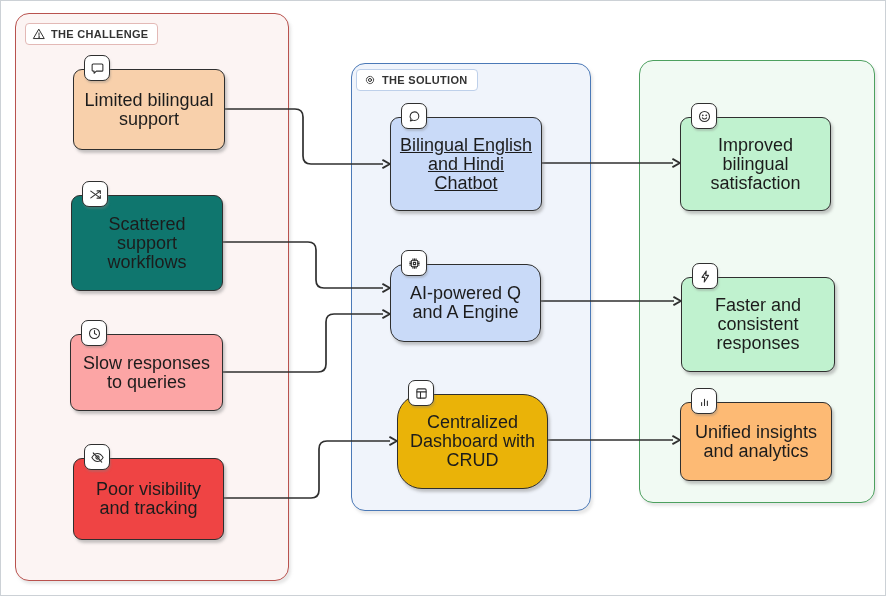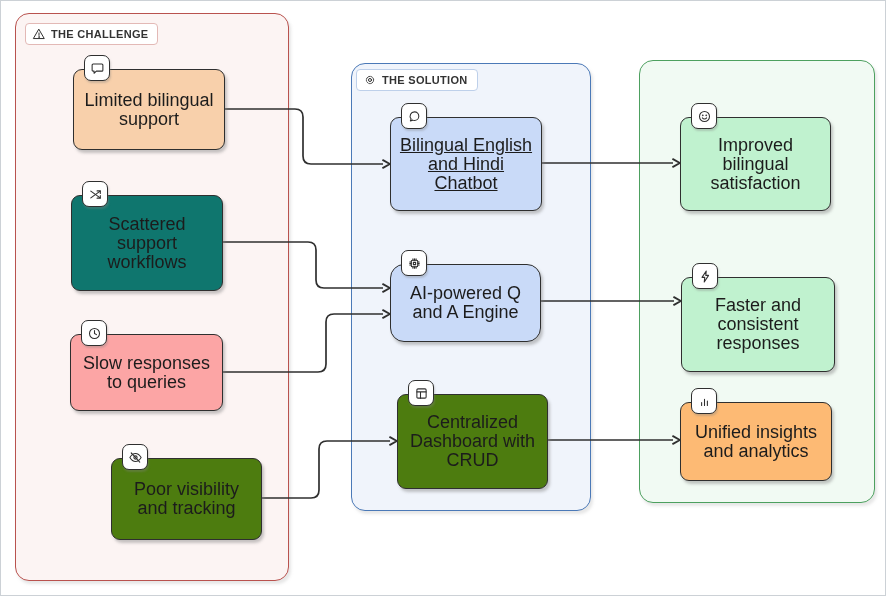--- a/index.html
+++ b/index.html
@@ -120,21 +120,21 @@
   <div class="node" id="c3" style="background: #fca5a5;">
     <span class="node-icon">
       <svg class="ic" width="15" height="15" viewBox="0 0 24 24">
           <circle cx="12" cy="12" r="8"></circle>
           <path d="M12 7.2V12l3.2 1.8"></path>
         </svg>
     </span>
     <span class="node-label">Slow responses
 to queries</span>
   </div>
-  <div class="node" id="c4" style="background: #4d7c0f; margin-left: 38px;">
+  <div class="node" id="c4" style="background: #ef4444;">
     <span class="node-icon">
       <svg class="ic" width="15" height="15" viewBox="0 0 24 24">
           <path d="M3 12c2.6-4.4 6-6.4 9-6.4s6.4 2 9 6.4c-2.6 4.4-6 6.4-9 6.4S5.6 16.4 3 12z"></path>
           <circle cx="12" cy="12" r="2.6"></circle>
           <path d="M5.2 4.5l13.6 15"></path>
         </svg>
     </span>
     <span class="node-label">Poor visibility
 and tracking</span>
   </div>
@@ -153,21 +153,21 @@
     <span class="node-icon">
       <svg class="ic" width="15" height="15" viewBox="0 0 24 24">
           <rect x="6.8" y="6.8" width="10.4" height="10.4" rx="1.6"></rect>
           <rect x="10.2" y="10.2" width="3.6" height="3.6"></rect>
           <path d="M9.5 6.8V4.4 M12 6.8V4.4 M14.5 6.8V4.4 M9.5 19.6v-2.4 M12 19.6v-2.4 M14.5 19.6v-2.4 M6.8 9.5H4.4 M6.8 12H4.4 M6.8 14.5H4.4 M19.6 9.5h-2.4 M19.6 12h-2.4 M19.6 14.5h-2.4"></path>
         </svg>
     </span>
     <span class="node-label">AI-powered Q
 and A Engine</span>
   </div>
-  <div class="node" id="s3" style="background: #4d7c0f;">
+  <div class="node" id="s3" style="background: #eab308; border-radius: 25px;">
     <span class="node-icon">
       <svg class="ic" width="15" height="15" viewBox="0 0 24 24">
           <rect x="4.6" y="4.6" width="14.8" height="14.8" rx="1.8"></rect>
           <path d="M4.6 9.4h14.8 M10.4 9.4v10"></path>
         </svg>
     </span>
     <span class="node-label">Centralized
 Dashboard with
 CRUD</span>
   </div>

